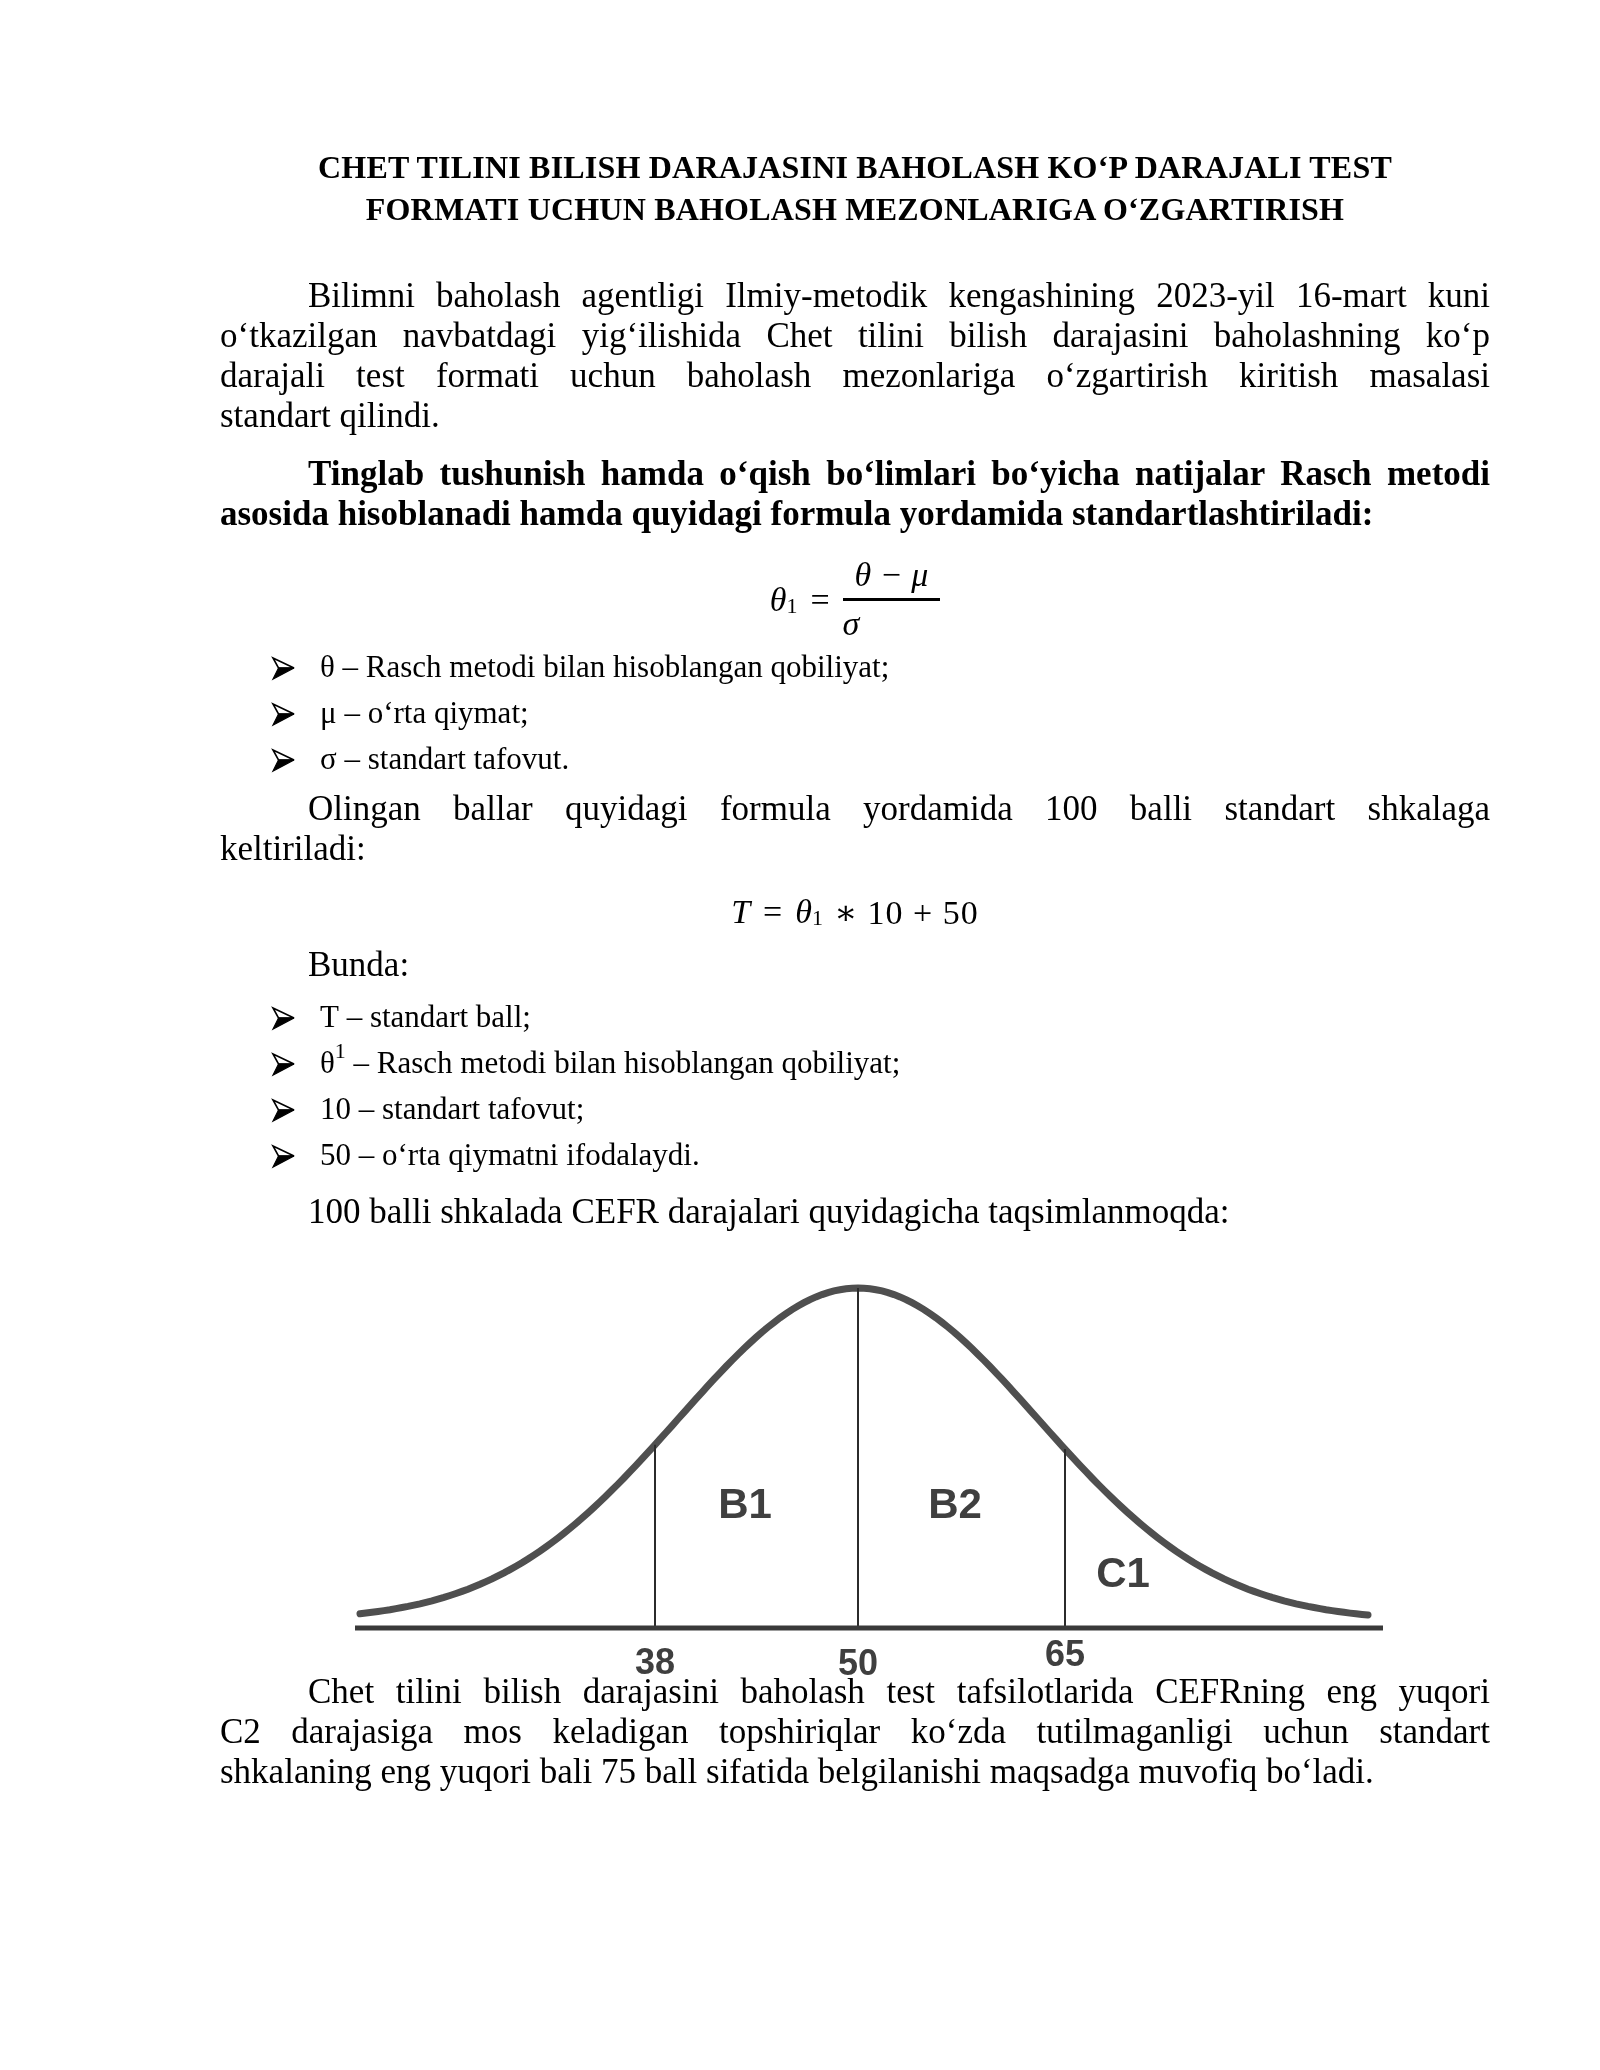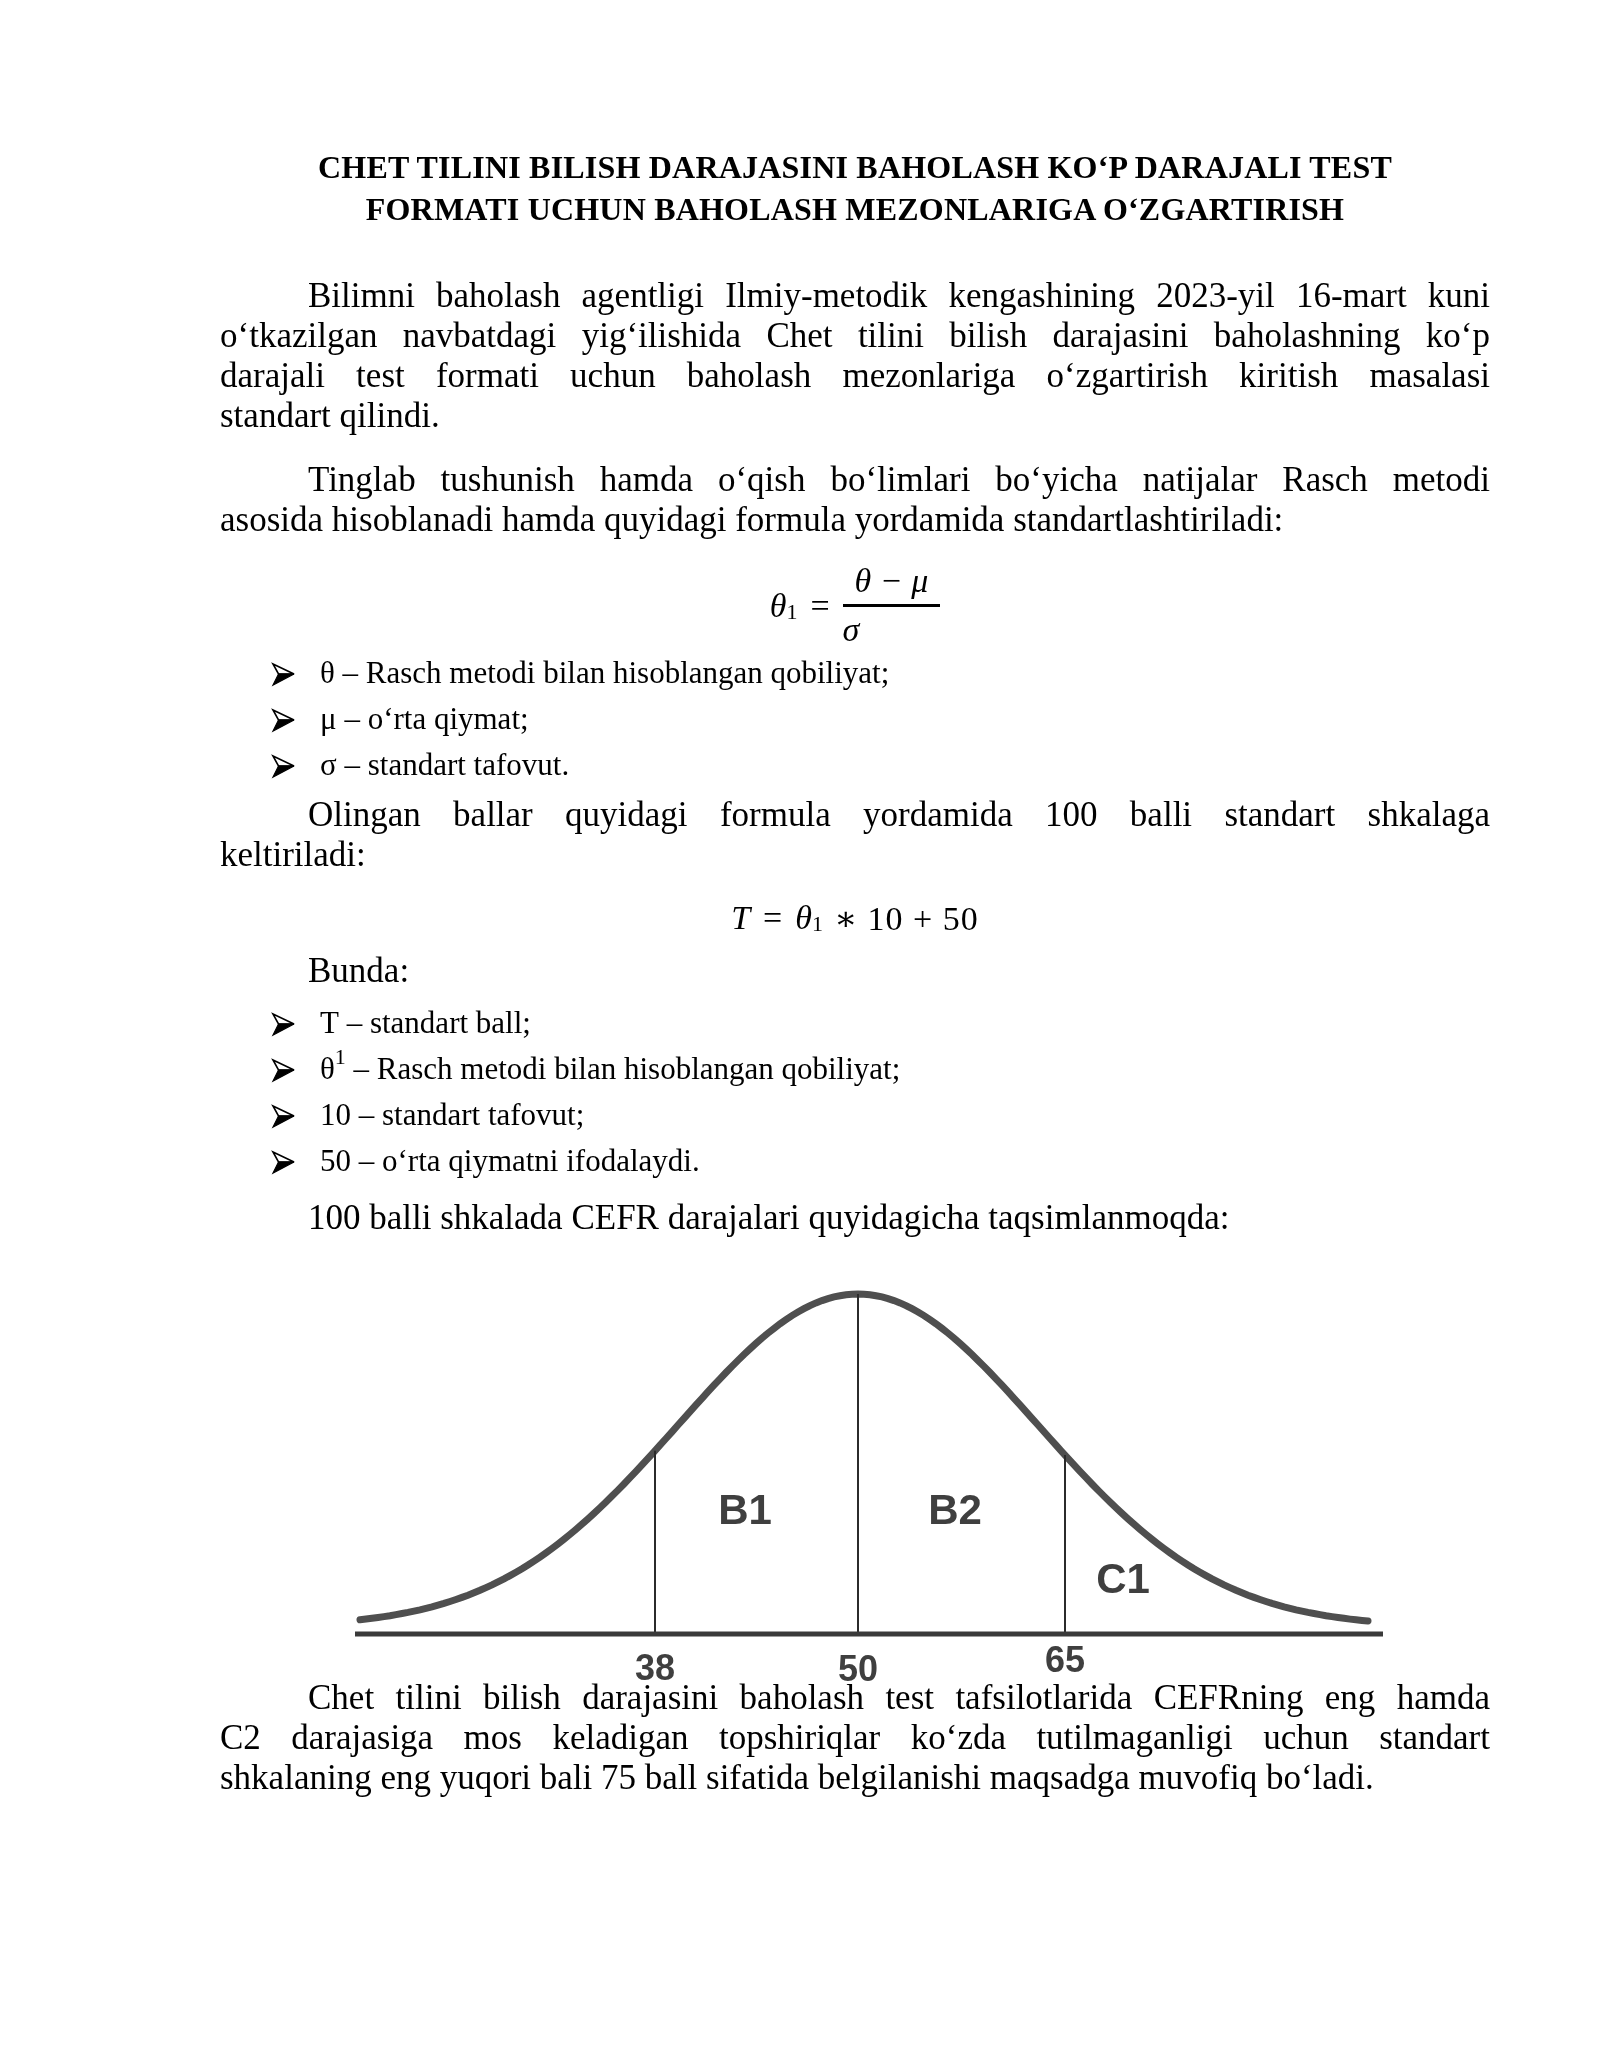--- a/index.html
+++ b/index.html
@@ -18,21 +18,21 @@
   }
   .title{
     font-size:32px;line-height:42px;font-weight:bold;
     text-align:center;letter-spacing:0.2px;
   }
   .para{font-size:35px;line-height:40px;}
   .tline{white-space:nowrap;}
   .tline.just{text-align:justify;text-align-last:justify;}
   .tline.first{text-indent:88px;}
   .p1{margin-top:46px;}
-  .p2{margin-top:24px;}
+  .p2{margin-top:18px;font-weight:bold;}
   .p3{margin-top:2px;}
   .bunda-para{margin-top:10px;text-indent:88px;}
   .p4{margin-top:9px;text-indent:88px;}
   .p5{margin-top:-8px;}
   .formula{
     display:flex;justify-content:center;align-items:center;
     font-size:34px;font-style:italic;
   }
   .f1{margin-top:20px;}
   .f2{margin-top:20px;height:46px;}
@@ -180,19 +180,19 @@
           <line x1="710" y1="174.10351057614972" x2="710" y2="353" stroke="#2b2b2b" stroke-width="2"></line>
           <text x="710" y="391" text-anchor="middle" fill="#3f3f3f" font-family="&quot;Liberation Sans&quot;,&quot;DejaVu Sans&quot;,sans-serif" font-size="36" font-weight="600">65</text>
           <line x1="0" y1="353" x2="1028" y2="353" stroke="#3a3a3a" stroke-width="5"></line>
           <text x="390" y="243" text-anchor="middle" fill="#3f3f3f" font-family="&quot;Liberation Sans&quot;,&quot;DejaVu Sans&quot;,sans-serif" font-size="42" font-weight="600">B1</text>
           <text x="600" y="243" text-anchor="middle" fill="#3f3f3f" font-family="&quot;Liberation Sans&quot;,&quot;DejaVu Sans&quot;,sans-serif" font-size="42" font-weight="600">B2</text>
           <text x="768" y="312" text-anchor="middle" fill="#3f3f3f" font-family="&quot;Liberation Sans&quot;,&quot;DejaVu Sans&quot;,sans-serif" font-size="42" font-weight="600">C1</text>
         </svg>
     </div>
 
     <div class="para p5">
-        <div class="tline just first">Chet tilini bilish darajasini baholash test tafsilotlarida CEFRning eng hamda</div>
+        <div class="tline just first">Chet tilini bilish darajasini baholash test tafsilotlarida CEFRning eng yuqori</div>
         <div class="tline just">C2 darajasiga mos keladigan topshiriqlar ko‘zda tutilmaganligi uchun standart</div>
         <div class="tline">shkalaning eng yuqori bali 75 ball sifatida belgilanishi maqsadga muvofiq bo‘ladi.</div>
       </div>
 
   </div>
 </div>
 
 </body></html>

